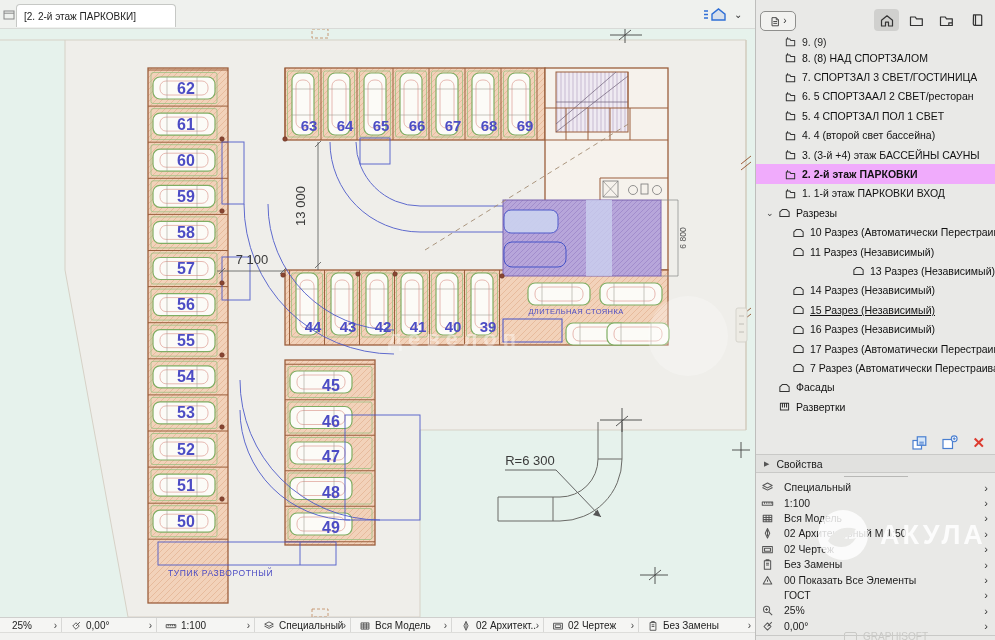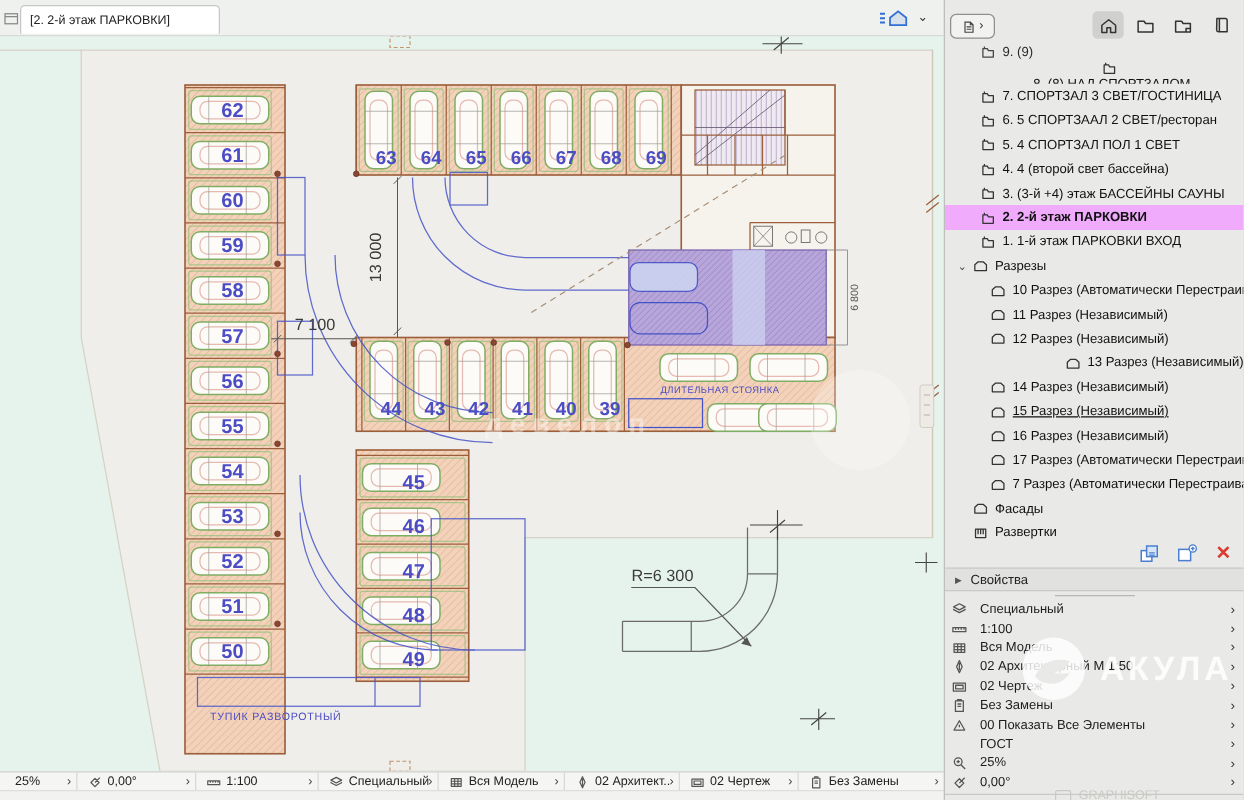--- a/index.html
+++ b/index.html
@@ -482,21 +482,21 @@
       </div>
     </div>
 
     <div class="tree" id="tree">
         <div class="trow clip" style="padding-left: 28px;">
           <svg viewBox="0 0 14 14" width="13" height="13">
             <path d="M2.5 11.5 V4.2 h3.8 l1 1.8 h4.2 V11.5 z M3.8 4.2 V2.4" fill="none" stroke="#333" stroke-width="1.1" stroke-linejoin="round"></path>
           </svg>
           <span class="tlabel">9. (9)</span>
         </div>
-        <div class="trow" style="padding-left: 28px; flex-direction: column;">
+        <div class="trow" style="padding-left: 28px;">
           <svg viewBox="0 0 14 14" width="13" height="13">
             <path d="M2.5 11.5 V4.2 h3.8 l1 1.8 h4.2 V11.5 z M3.8 4.2 V2.4" fill="none" stroke="#333" stroke-width="1.1" stroke-linejoin="round"></path>
           </svg>
           <span class="tlabel">8. (8) НАД СПОРТЗАЛОМ</span>
         </div>
         <div class="trow" style="padding-left: 28px;">
           <svg viewBox="0 0 14 14" width="13" height="13">
             <path d="M2.5 11.5 V4.2 h3.8 l1 1.8 h4.2 V11.5 z M3.8 4.2 V2.4" fill="none" stroke="#333" stroke-width="1.1" stroke-linejoin="round"></path>
           </svg>
           <span class="tlabel">7. СПОРТЗАЛ 3 СВЕТ/ГОСТИНИЦА</span>
@@ -548,26 +548,20 @@
           <svg viewBox="0 0 14 14" width="13" height="13">
             <path d="M2 11.3 V6.2 L4.6 3.8 h4.8 L12 6.2 V11.3 z" fill="none" stroke="#333" stroke-width="1.1" stroke-linejoin="round"></path>
           </svg>
           <span class="tlabel">10 Разрез (Автоматически Перестраиваемый)</span>
         </div>
         <div class="trow" style="padding-left: 36px;">
           <svg viewBox="0 0 14 14" width="13" height="13">
             <path d="M2 11.3 V6.2 L4.6 3.8 h4.8 L12 6.2 V11.3 z" fill="none" stroke="#333" stroke-width="1.1" stroke-linejoin="round"></path>
           </svg>
           <span class="tlabel">11 Разрез (Независимый)</span>
-        </div>
-        <div class="trow" style="padding-left: 36px;">
-          <svg viewBox="0 0 14 14" width="13" height="13">
-            <path d="M2 11.3 V6.2 L4.6 3.8 h4.8 L12 6.2 V11.3 z" fill="none" stroke="#333" stroke-width="1.1" stroke-linejoin="round"></path>
-          </svg>
-          <span class="tlabel">12 Разрез (Независимый)</span>
         </div>
         <div class="trow" style="padding-left: 36px; justify-content: flex-end;">
           <svg viewBox="0 0 14 14" width="13" height="13">
             <path d="M2 11.3 V6.2 L4.6 3.8 h4.8 L12 6.2 V11.3 z" fill="none" stroke="#333" stroke-width="1.1" stroke-linejoin="round"></path>
           </svg>
           <span class="tlabel">13 Разрез (Независимый)</span>
         </div>
         <div class="trow" style="padding-left: 36px;">
           <svg viewBox="0 0 14 14" width="13" height="13">
             <path d="M2 11.3 V6.2 L4.6 3.8 h4.8 L12 6.2 V11.3 z" fill="none" stroke="#333" stroke-width="1.1" stroke-linejoin="round"></path>

